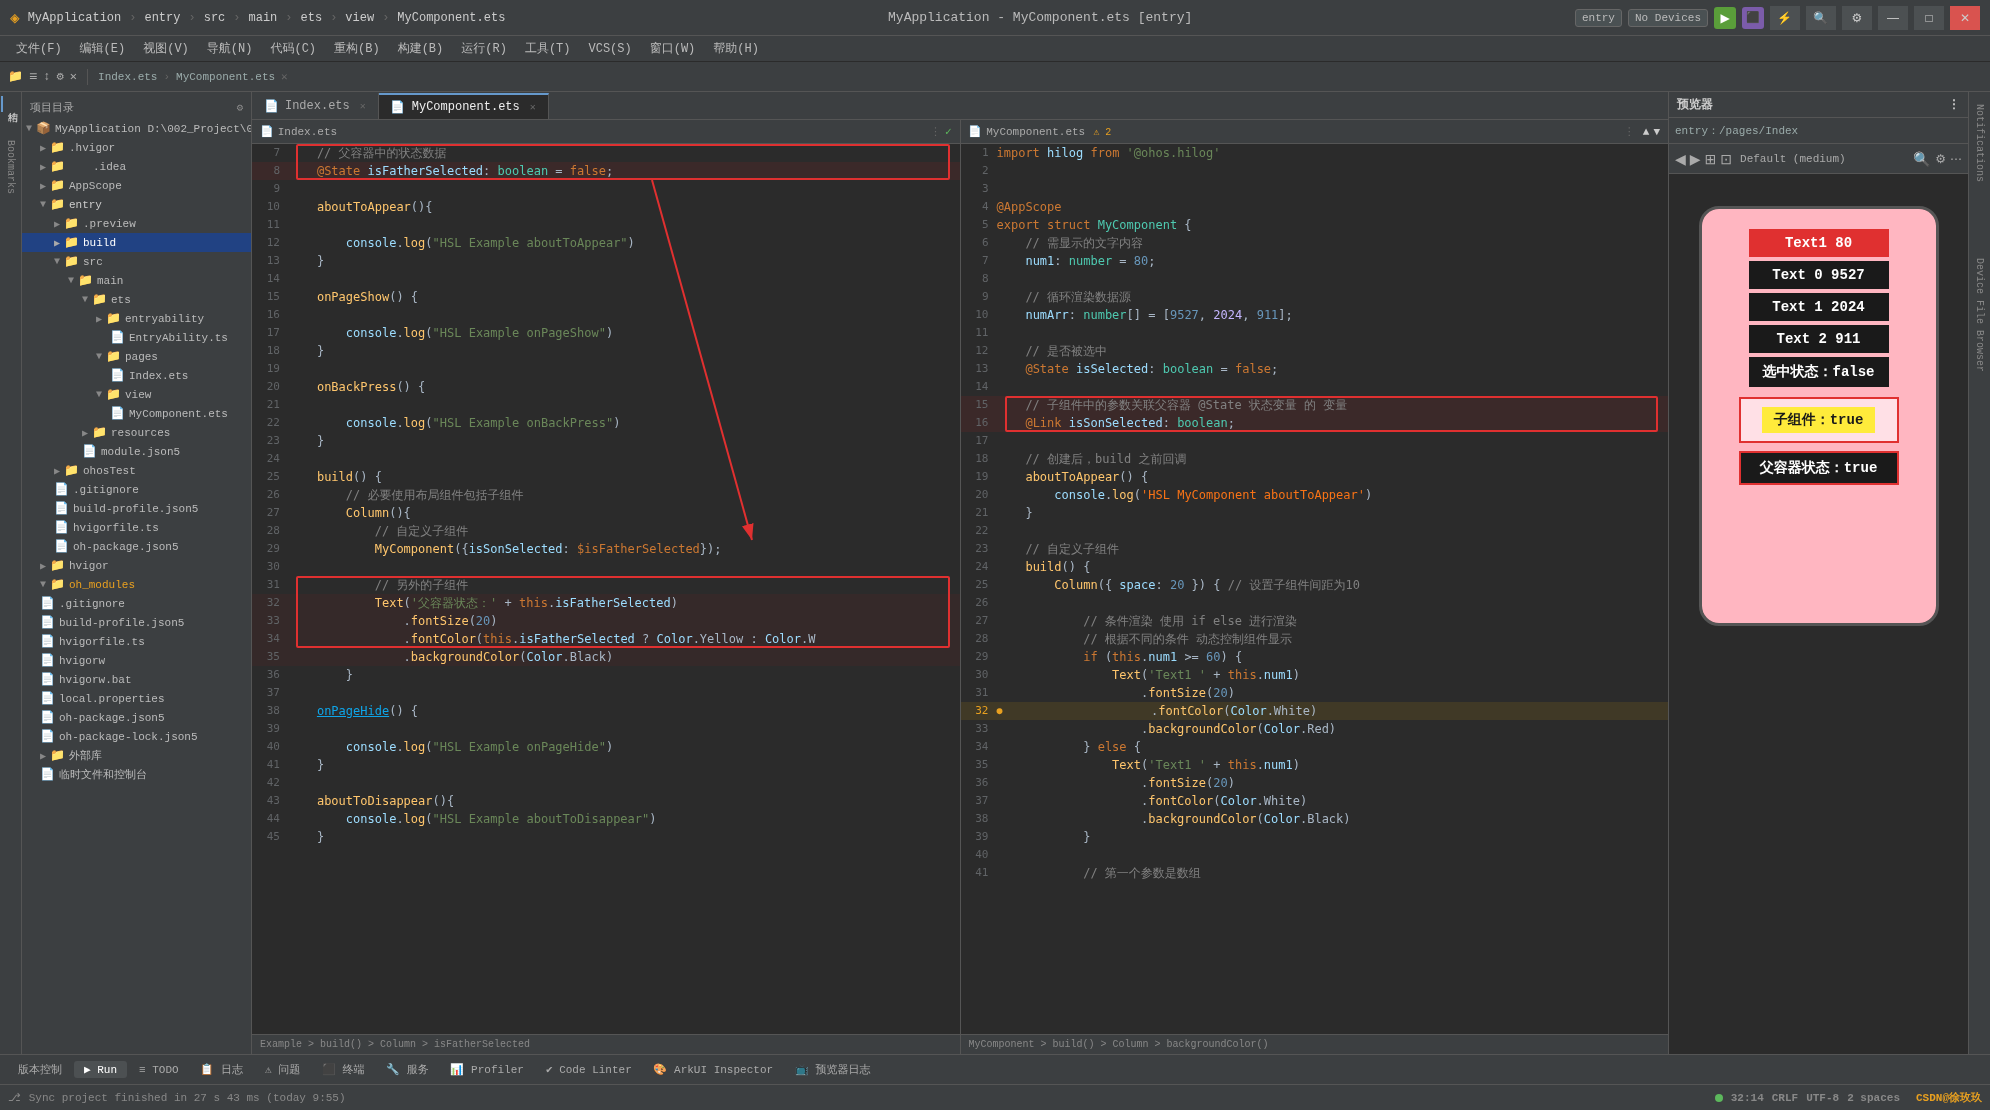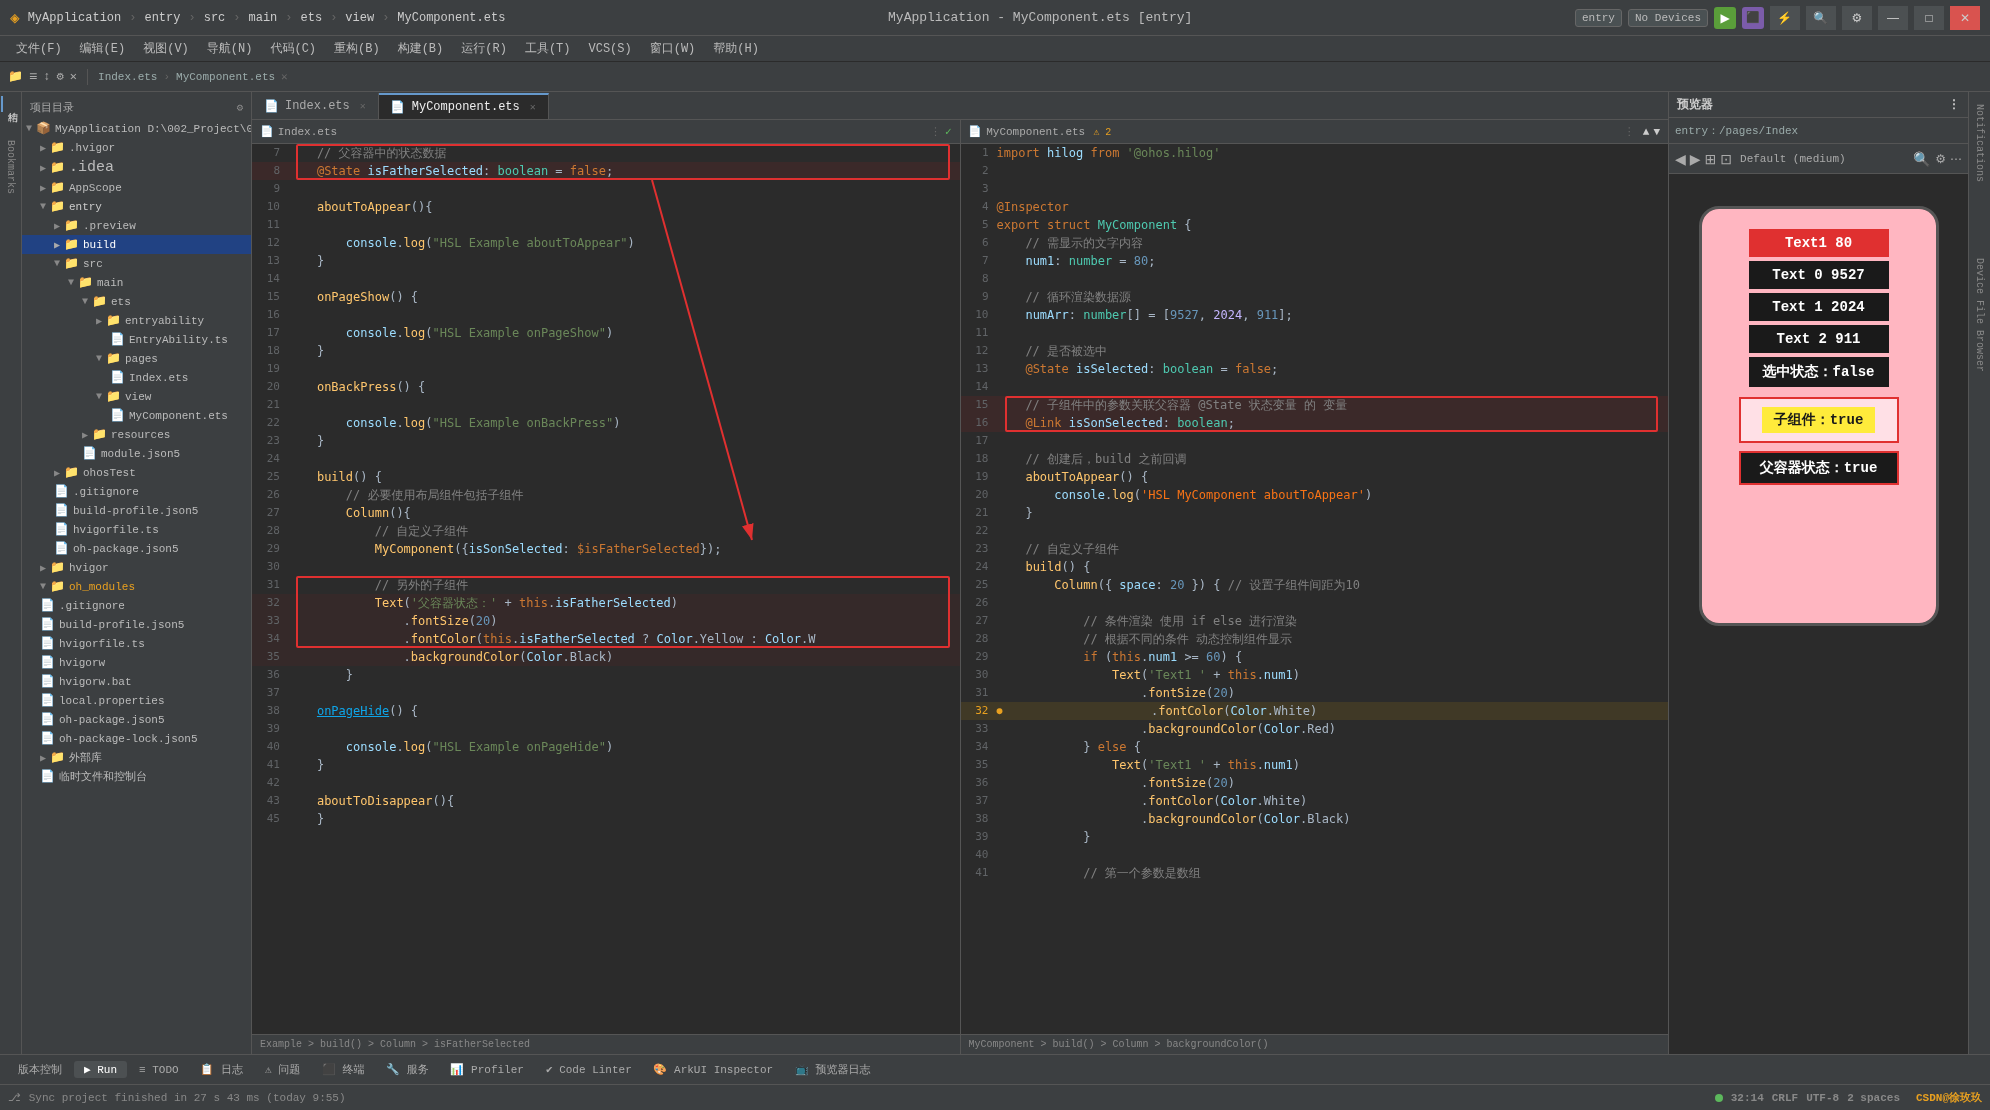--- a/index.html
+++ b/index.html
@@ -322,21 +322,21 @@
         <span style="color:#bbb; font-size:11px;">MyApplication D:\002_Project\014_DevEcoS</span>
       </div>
       <div class="tree-item" style="padding-left:18px;">
         <span class="tree-arrow">▶</span>
         <span style="color:#c8a84b;">📁</span>
         <span style="font-size:11px;">.hvigor</span>
       </div>
       <div class="tree-item" style="padding-left:18px;">
         <span class="tree-arrow">▶</span>
         <span style="color:#c8a84b;">📁</span>
-        <span style="font-size:15px;">.idea</span>
+        <span style="font-size:11px;margin-left:24px;">.idea</span>
       </div>
       <div class="tree-item" style="padding-left:18px;">
         <span class="tree-arrow">▶</span>
         <span style="color:#c8a84b;">📁</span>
         <span style="font-size:11px;">AppScope</span>
       </div>
       <div class="tree-item" style="padding-left:18px;">
         <span class="tree-arrow">▼</span>
         <span style="color:#c8a84b;">📁</span>
         <span style="font-size:11px; color:#ccc;">entry</span>
@@ -646,20 +646,24 @@
               </div>
               <div class="code-line">
                 <span class="line-num">42</span>
                 <span class="line-content"></span>
               </div>
               <div class="code-line">
                 <span class="line-num">43</span>
                 <span class="line-content">    <span style="color:#ffc66d;">aboutToDisappear</span>(){</span>
               </div>
               <div class="code-line">
+                <span class="line-num">44</span>
+                <span class="line-content">        <span style="color:#9cdcfe;">console</span>.<span style="color:#ffc66d;">log</span>(<span style="color:#6a8759;">"HSL Example aboutToDisappear"</span>)</span>
+              </div>
+              <div class="code-line">
                 <span class="line-num">45</span>
                 <span class="line-content">    }</span>
               </div>
             </div>
 
             <div style="position:absolute; top:0; left:44px; width:calc(100% - 54px); height:36px; border:2px solid #e03030; border-radius:2px; pointer-events:none; z-index:10;"></div>
 
             <div style="position:absolute; top:432px; left:44px; width:calc(100% - 54px); height:72px; border:2px solid #e03030; border-radius:2px; pointer-events:none; z-index:10;"></div>
 
             <svg style="position:absolute; top:0; left:0; width:100%; height:700px; pointer-events:none; z-index:11;" overflow="visible">
@@ -697,21 +701,21 @@
               <div class="code-line">
                 <span class="line-num">2</span>
                   <span class="line-content"></span>
               </div>
               <div class="code-line">
                 <span class="line-num">3</span>
                   <span class="line-content"></span>
               </div>
               <div class="code-line">
                 <span class="line-num">4</span>
-                <span class="line-content"><span style="color:#cc7832;">@Inspector</span></span>
+                <span class="line-content"><span style="color:#cc7832;">@AppScope</span></span>
               </div>
               <div class="code-line">
                 <span class="line-num">5</span>
                 <span class="line-content"><span style="color:#cc7832;">export struct</span> <span style="color:#4ec9b0;">MyComponent</span> {</span>
               </div>
               <div class="code-line">
                 <span class="line-num">6</span>
                 <span class="line-content cm">    // 需显示的文字内容</span>
               </div>
               <div class="code-line">

